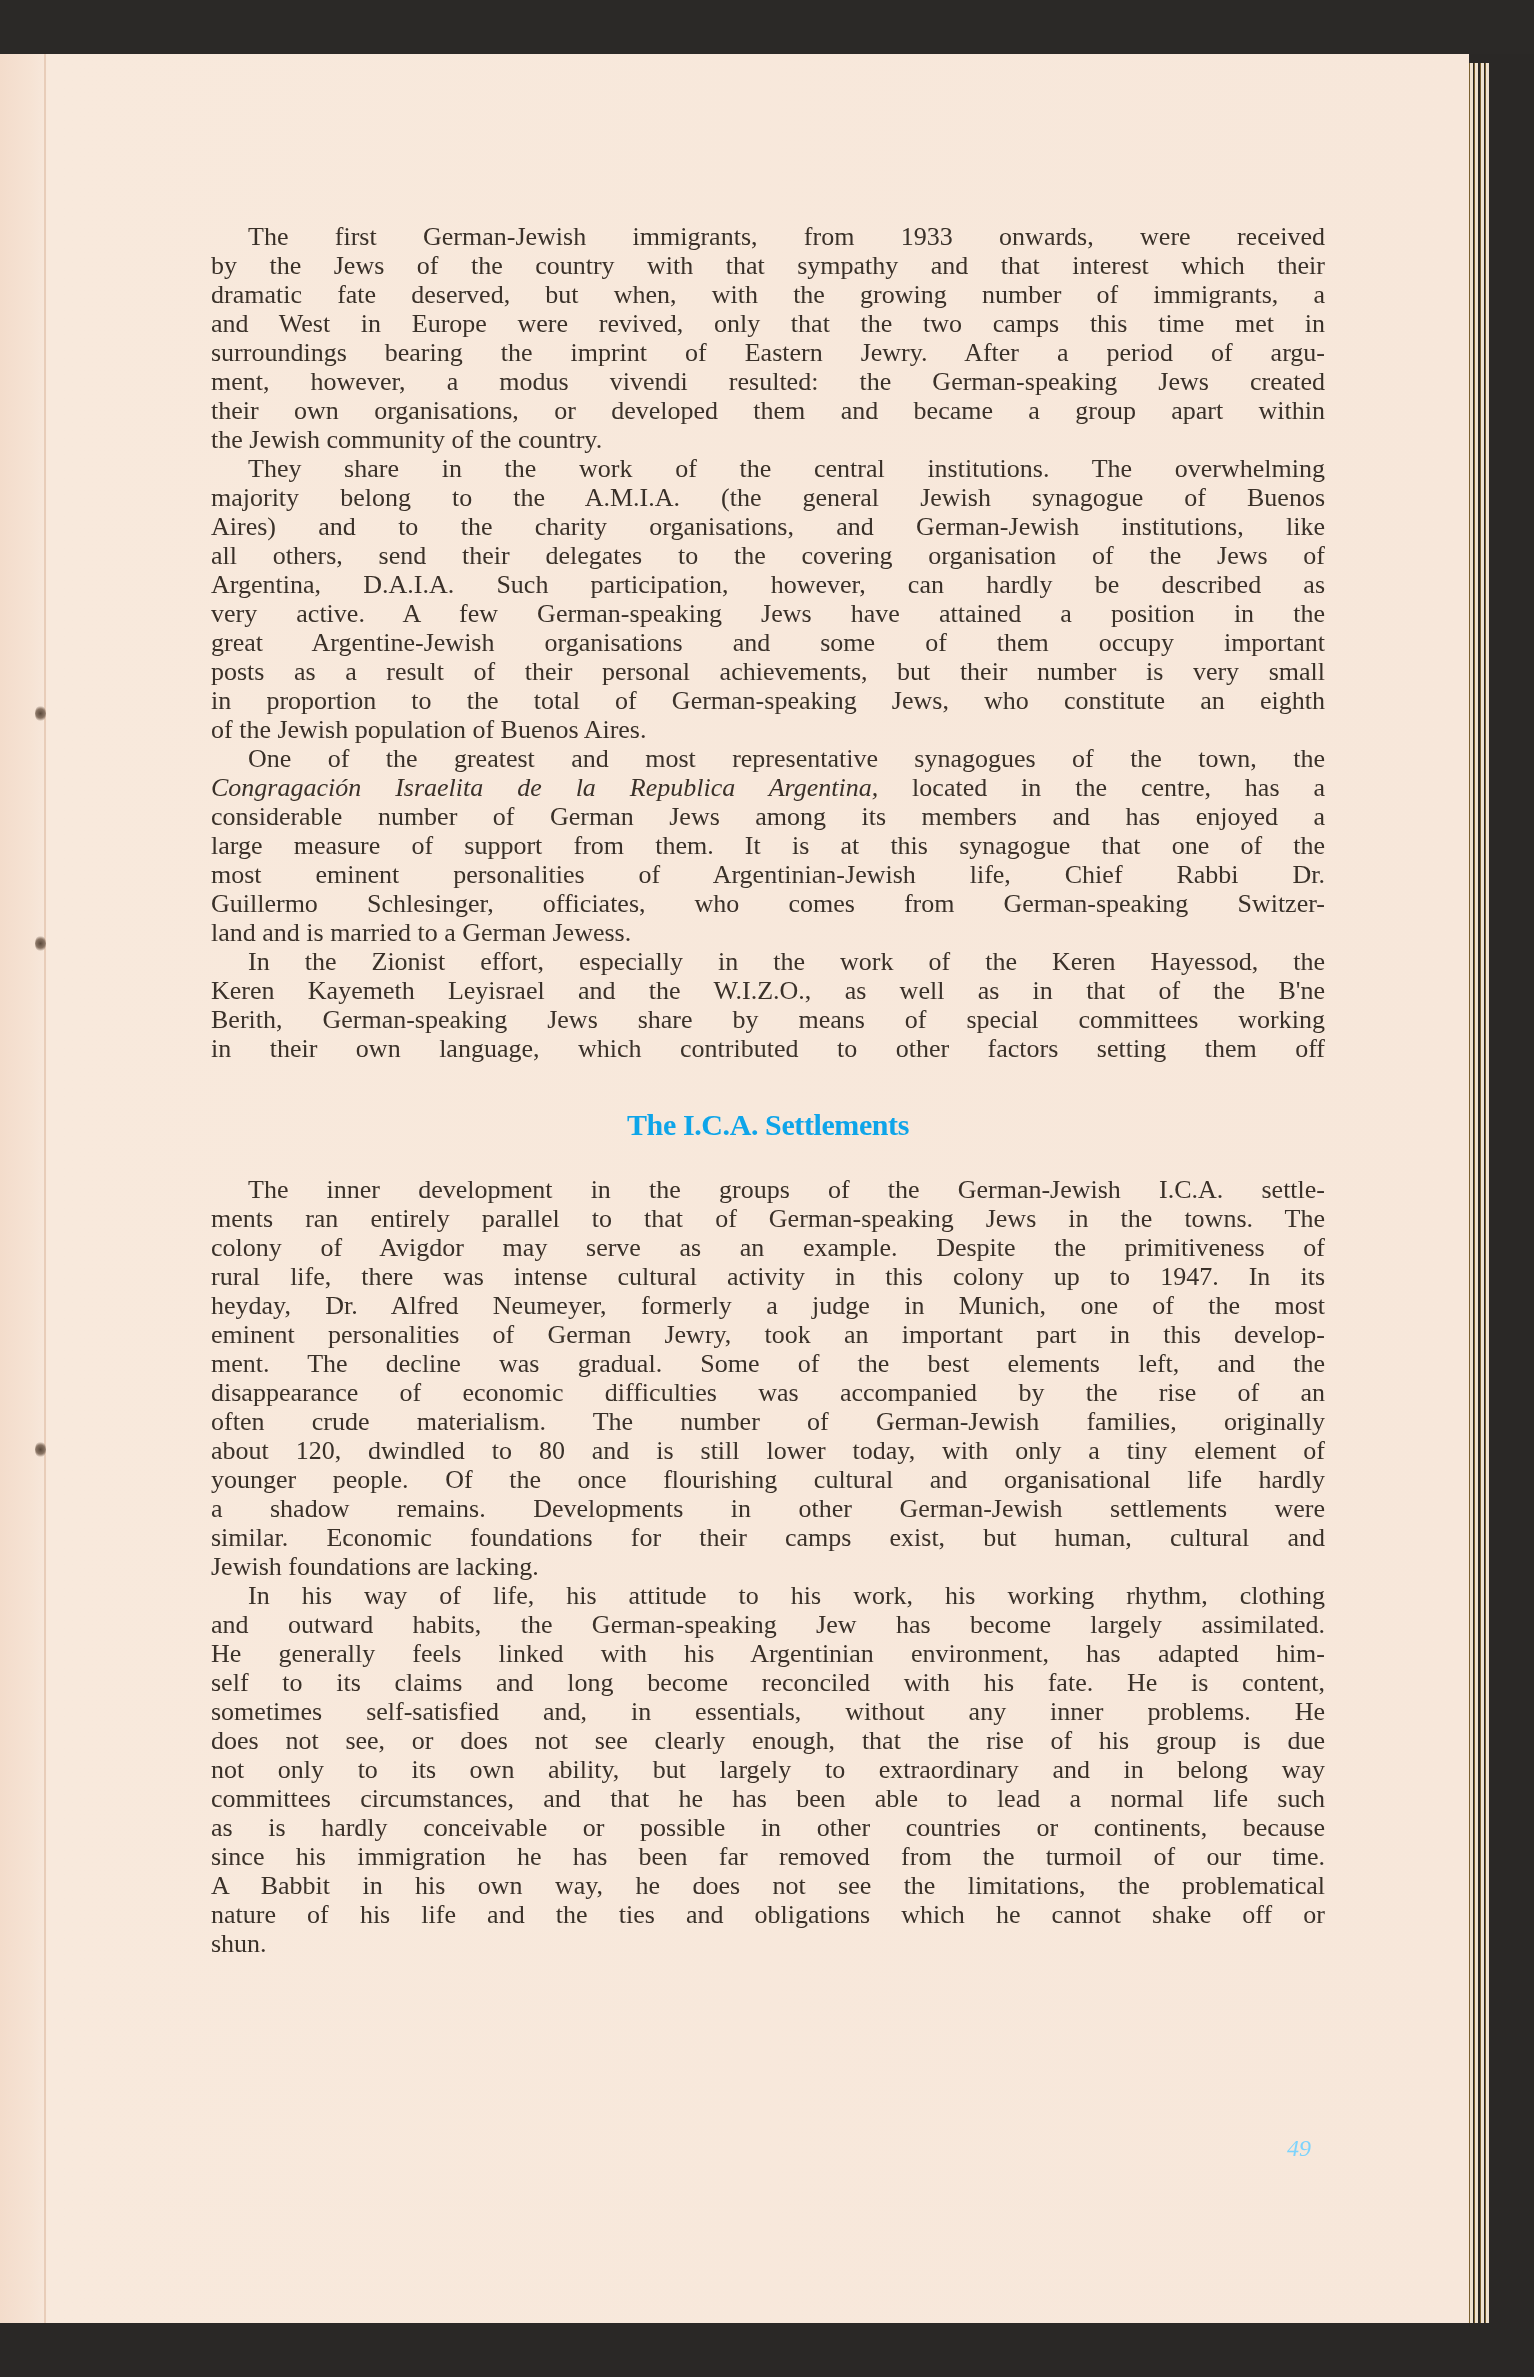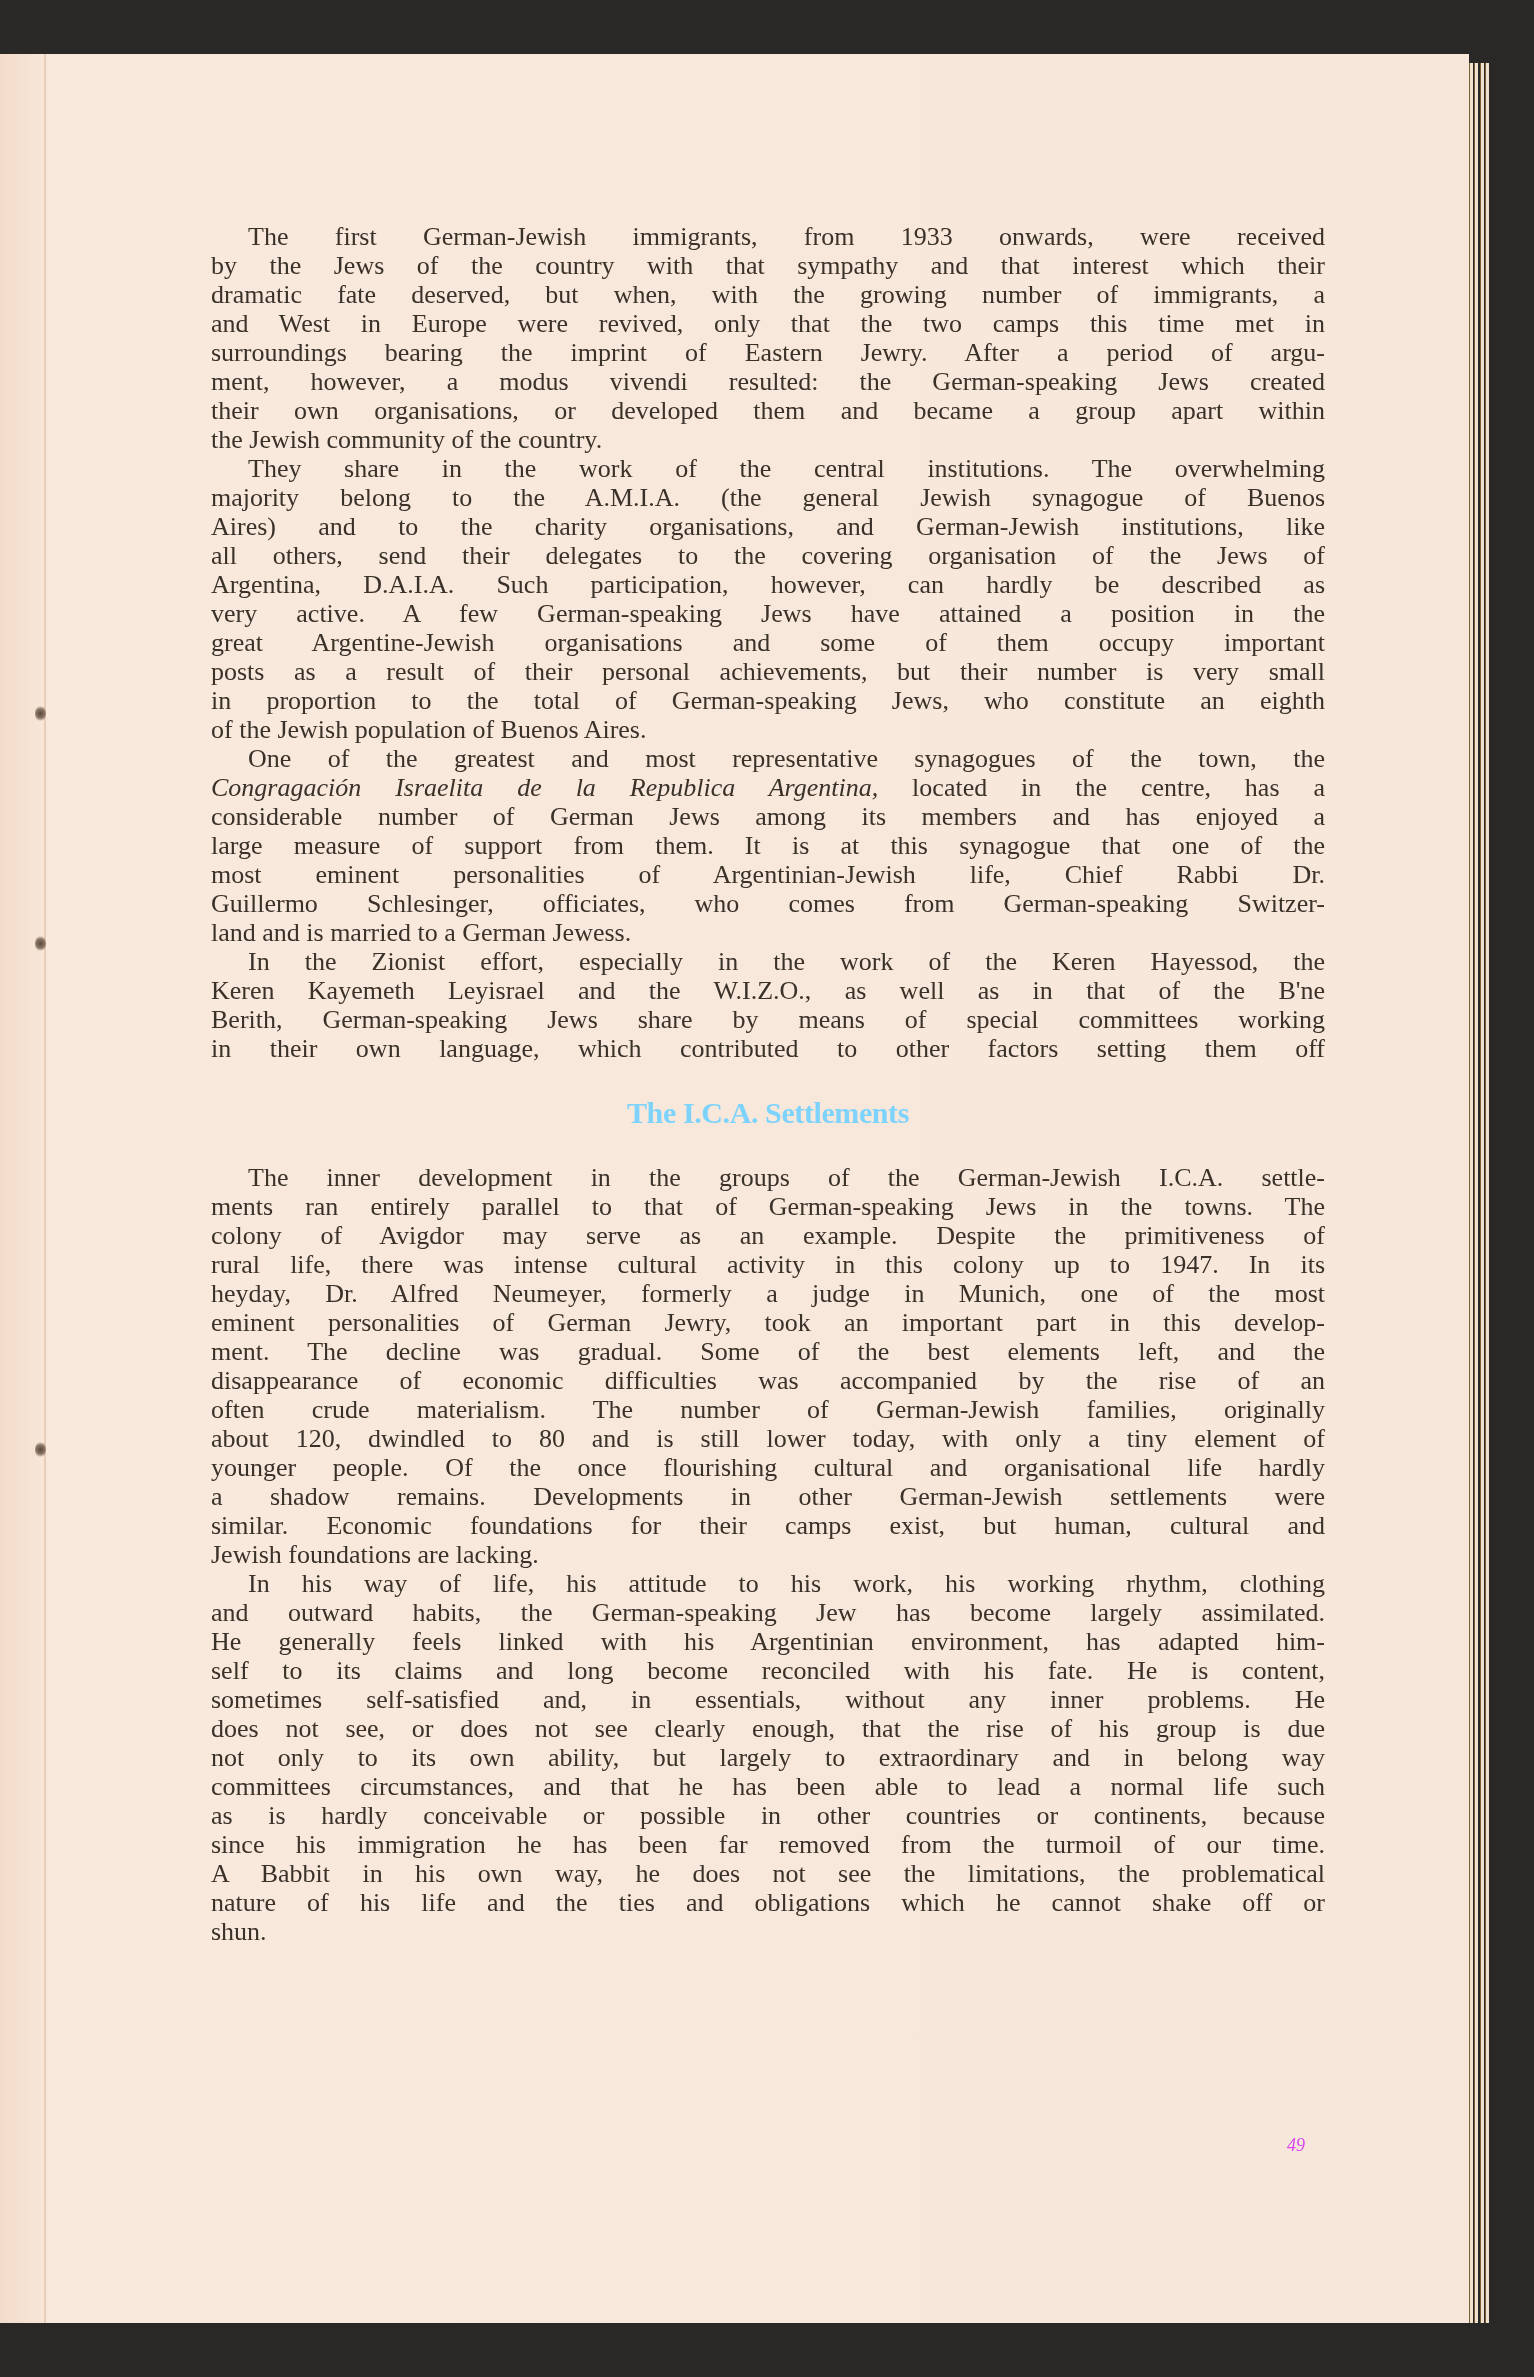--- a/index.html
+++ b/index.html
@@ -83,37 +83,37 @@
       text-align: justify;
       text-align-last: justify;
     }
     .para .line.last .line-inner {
       text-align-last: left;
     }
     .heading {
       font-family: "Liberation Serif", "DejaVu Serif", serif;
       font-weight: bold;
       font-size: 30px;
-      color: #7dd3fc;
+      color: #0ea5e9;
       text-align: center;
       letter-spacing: -0.4px;
-      margin-top: 28px;
+      margin-top: 40px;
       margin-bottom: 33px;
       height: 34px;
       line-height: 34px;
     }
     .gap-before-heading { height: 4.6px; }
     .page-number {
       position: absolute;
       left: 1287px;
       top: 2135px;
       font-family: "Liberation Serif", "DejaVu Serif", serif;
       font-style: italic;
-      font-size: 18px;
-      color: #d946ef;
+      font-size: 24px;
+      color: #7dd3fc;
     }
     em.ital { font-style: italic; }
   </style>
 </head>
 <body>
 
 <div class="backdrop-top"></div>
 
 <div class="page">
   <div class="gutter-line"></div>

